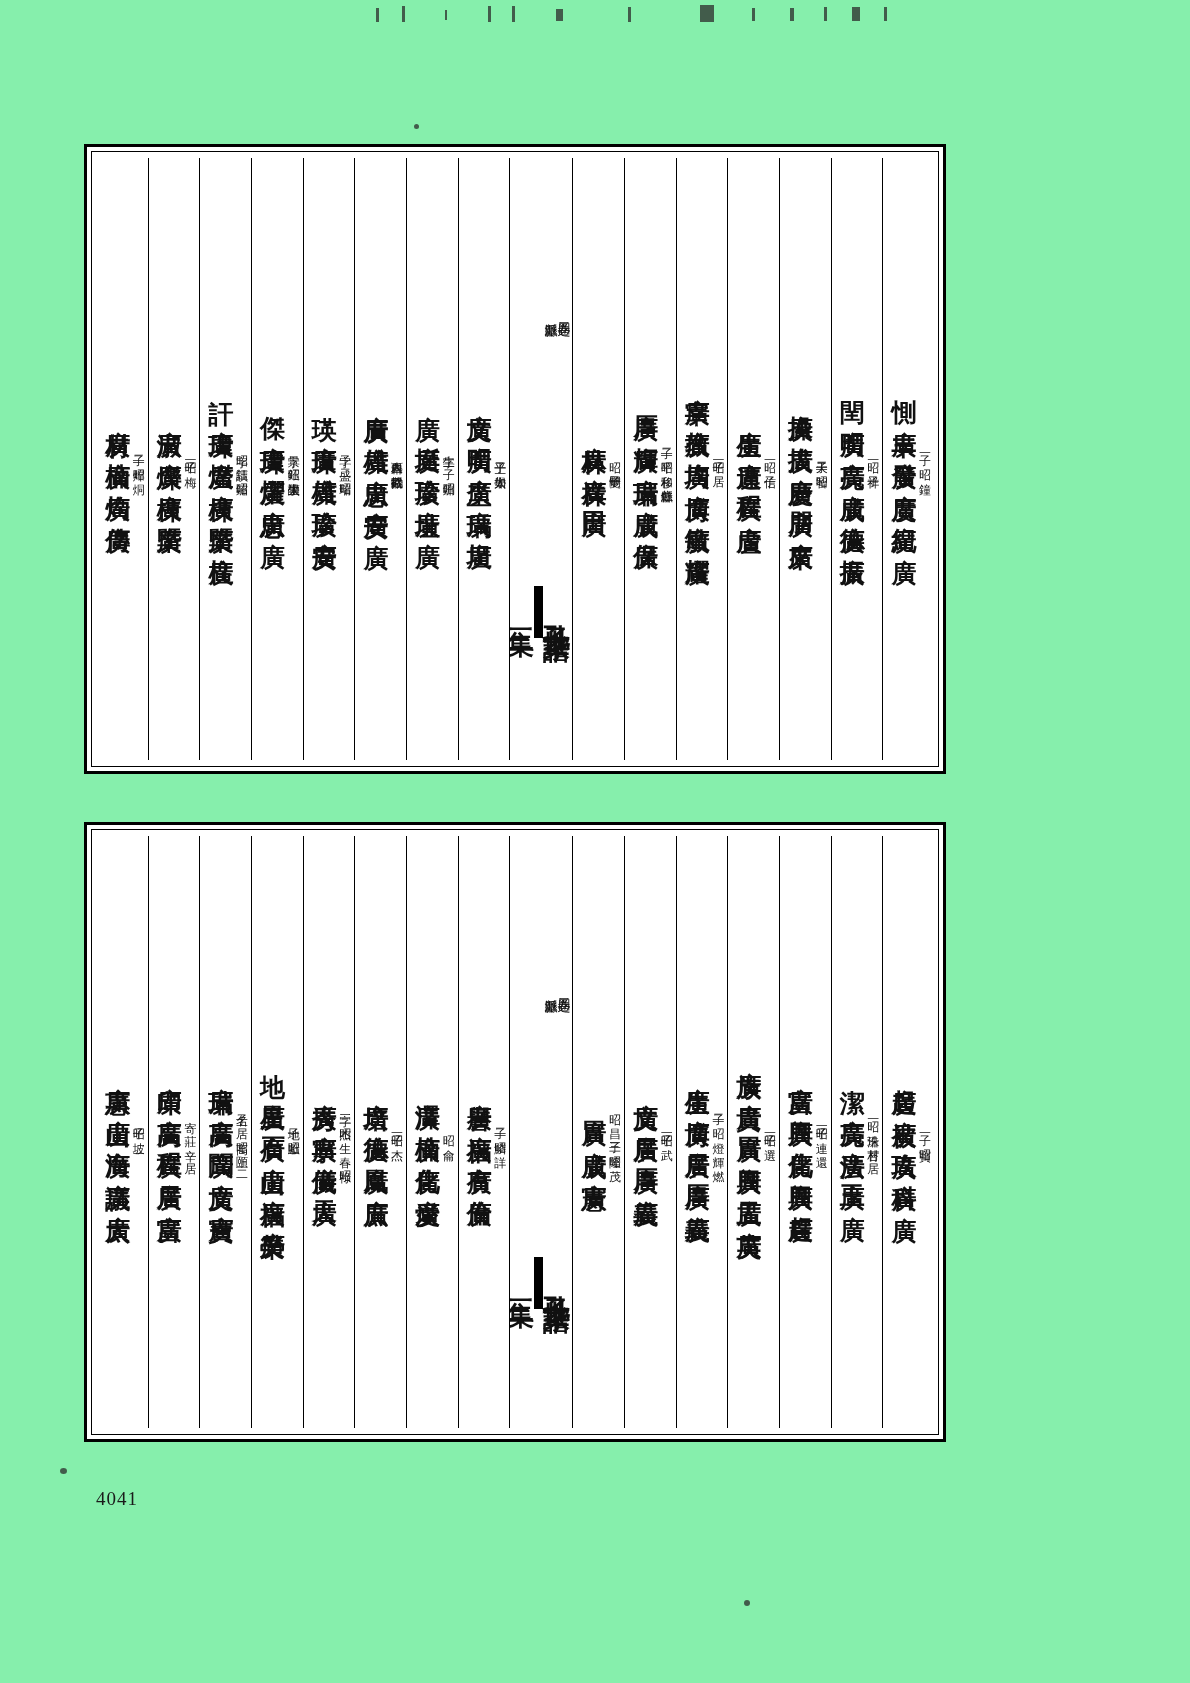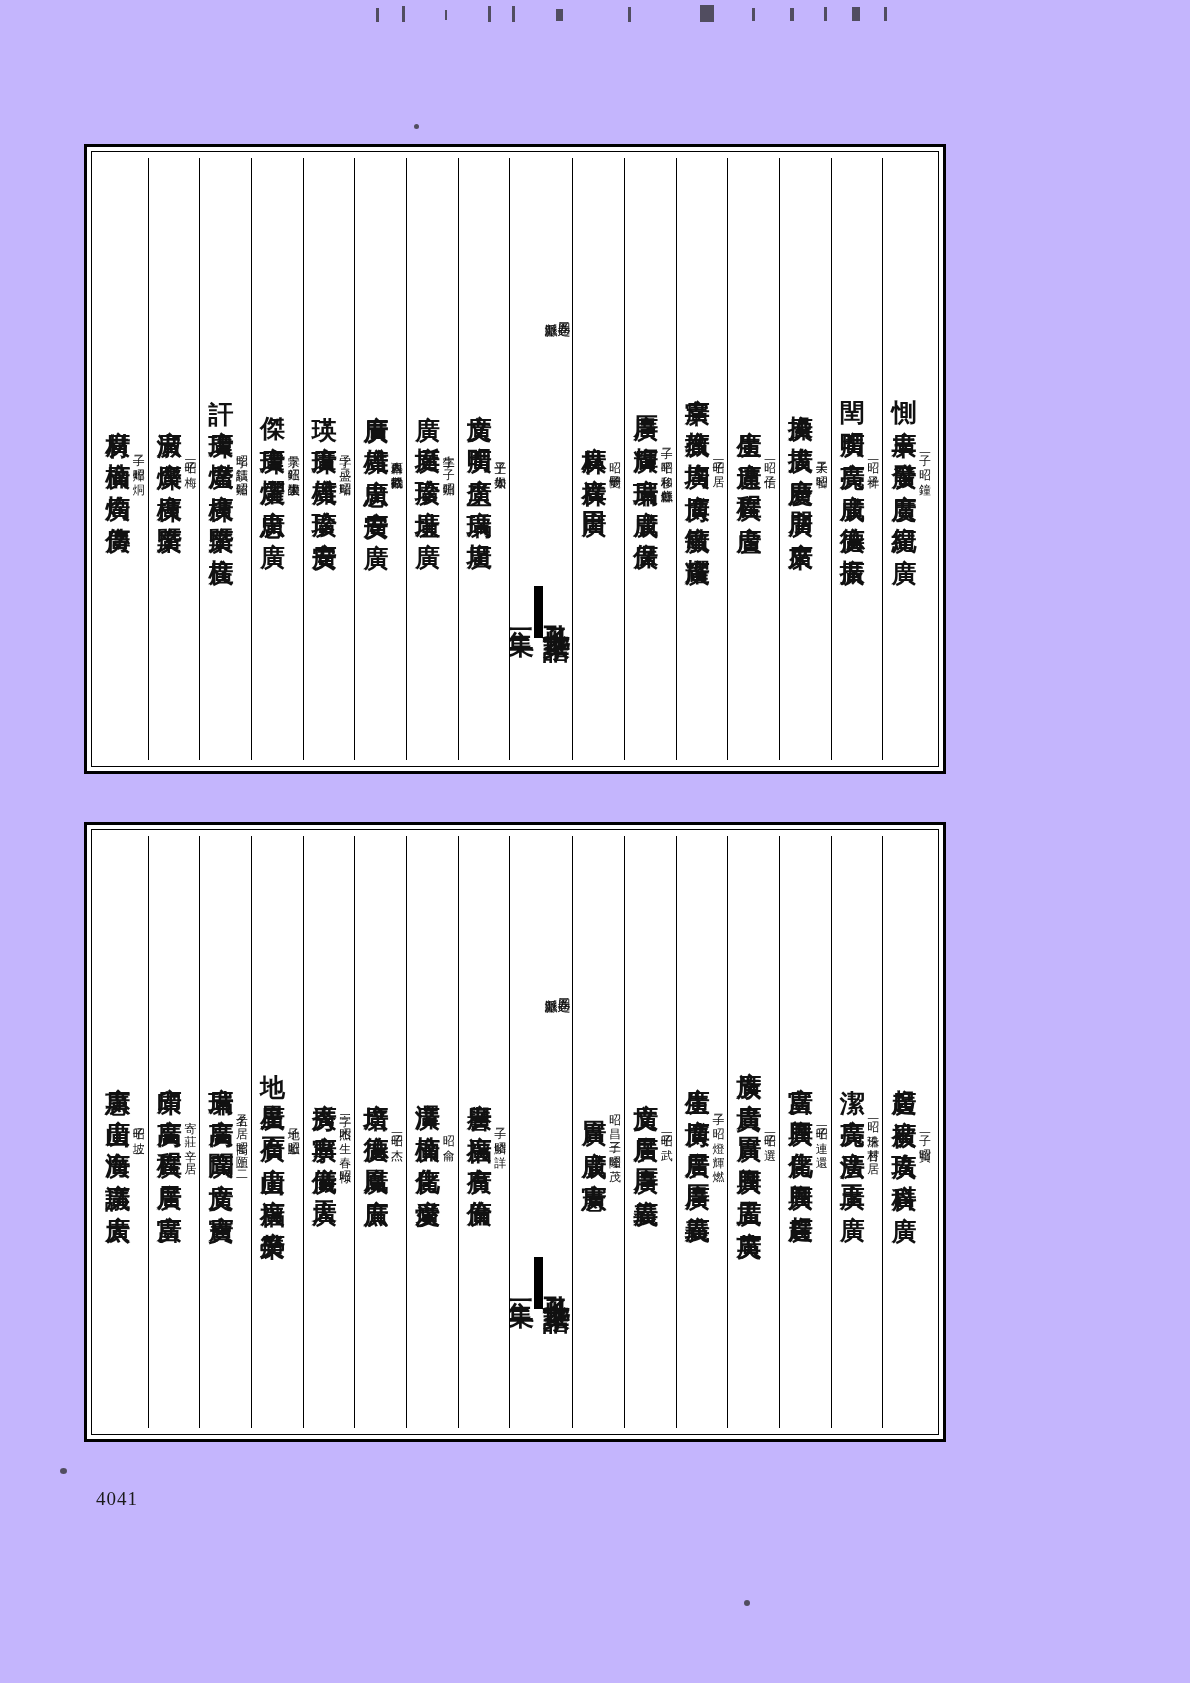--- a/index.html
+++ b/index.html
@@ -10,21 +10,21 @@
   body {
     width: 1190px;
     height: 1683px;
     position: relative;
     font-family: "DejaVu Sans", sans-serif;
     color: #111;
   }
   .page {
     position: absolute;
     inset: 0;
-    background: #c4b5fd;
+    background: #86efac;
   }
   
   .speck {
     position: absolute;
     background: #2b2b2b;
     opacity: .75;
   }
   .panel {
     position: absolute;
     border: 3px solid #000;

